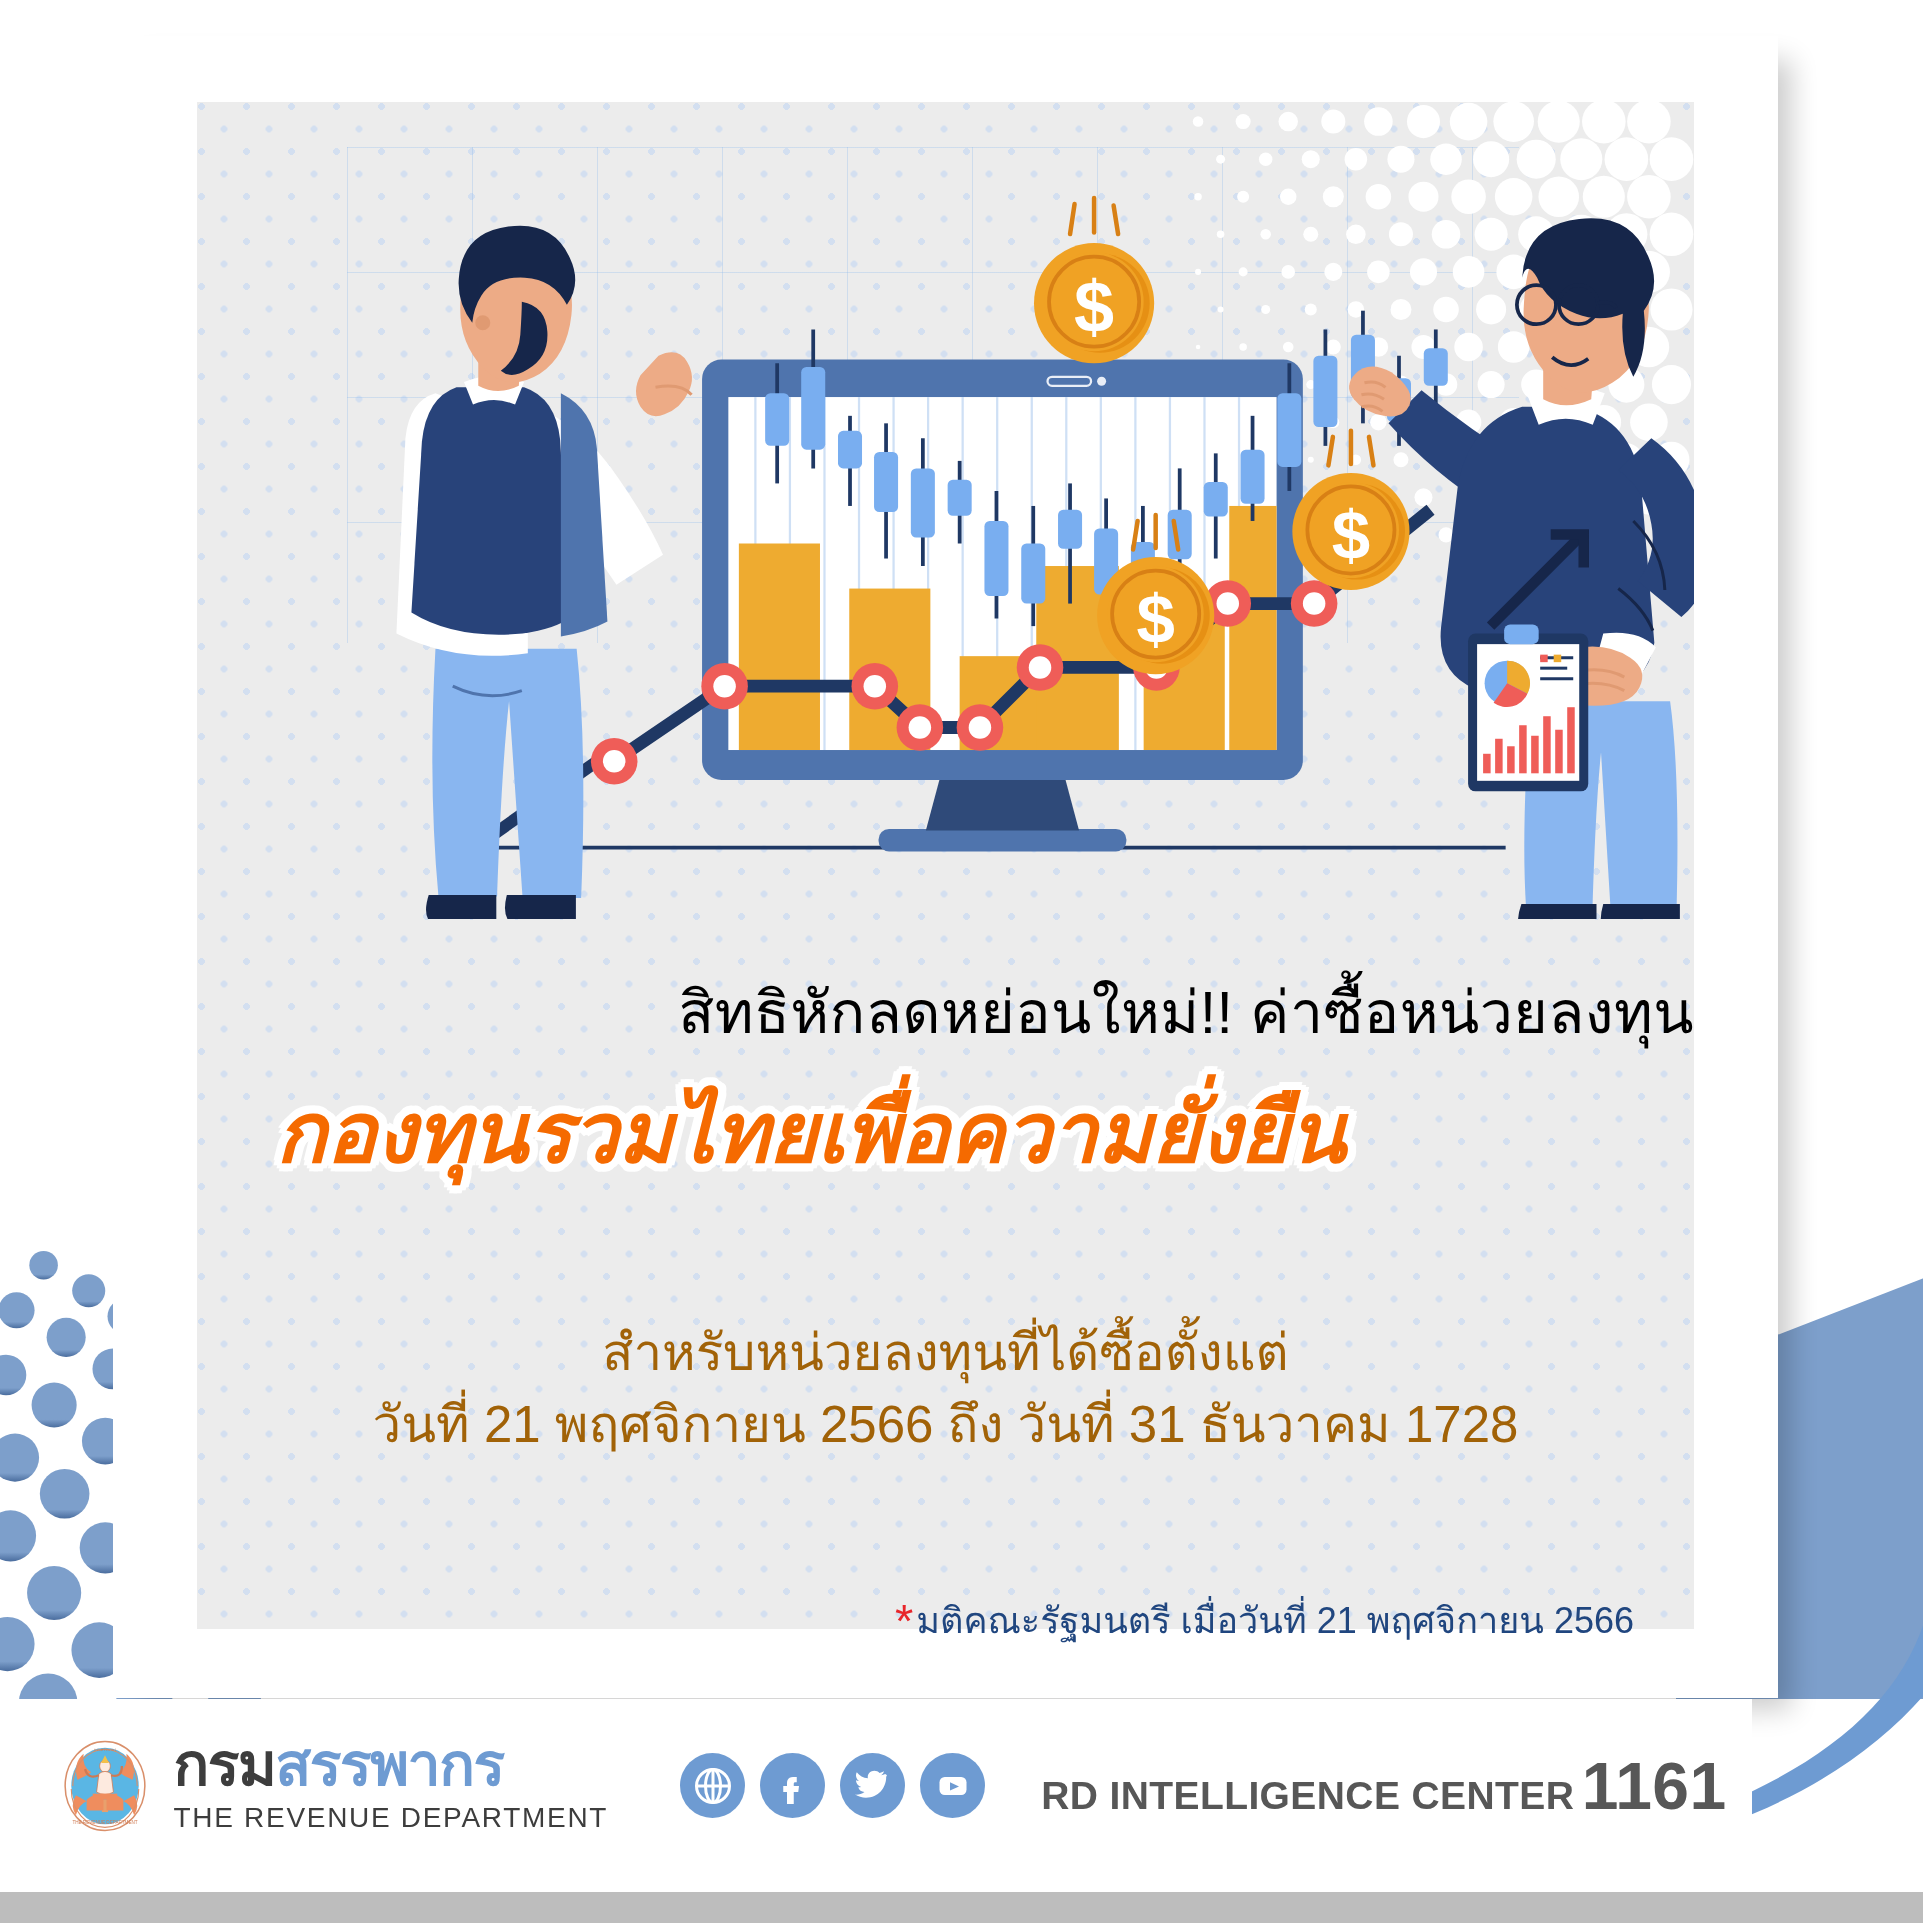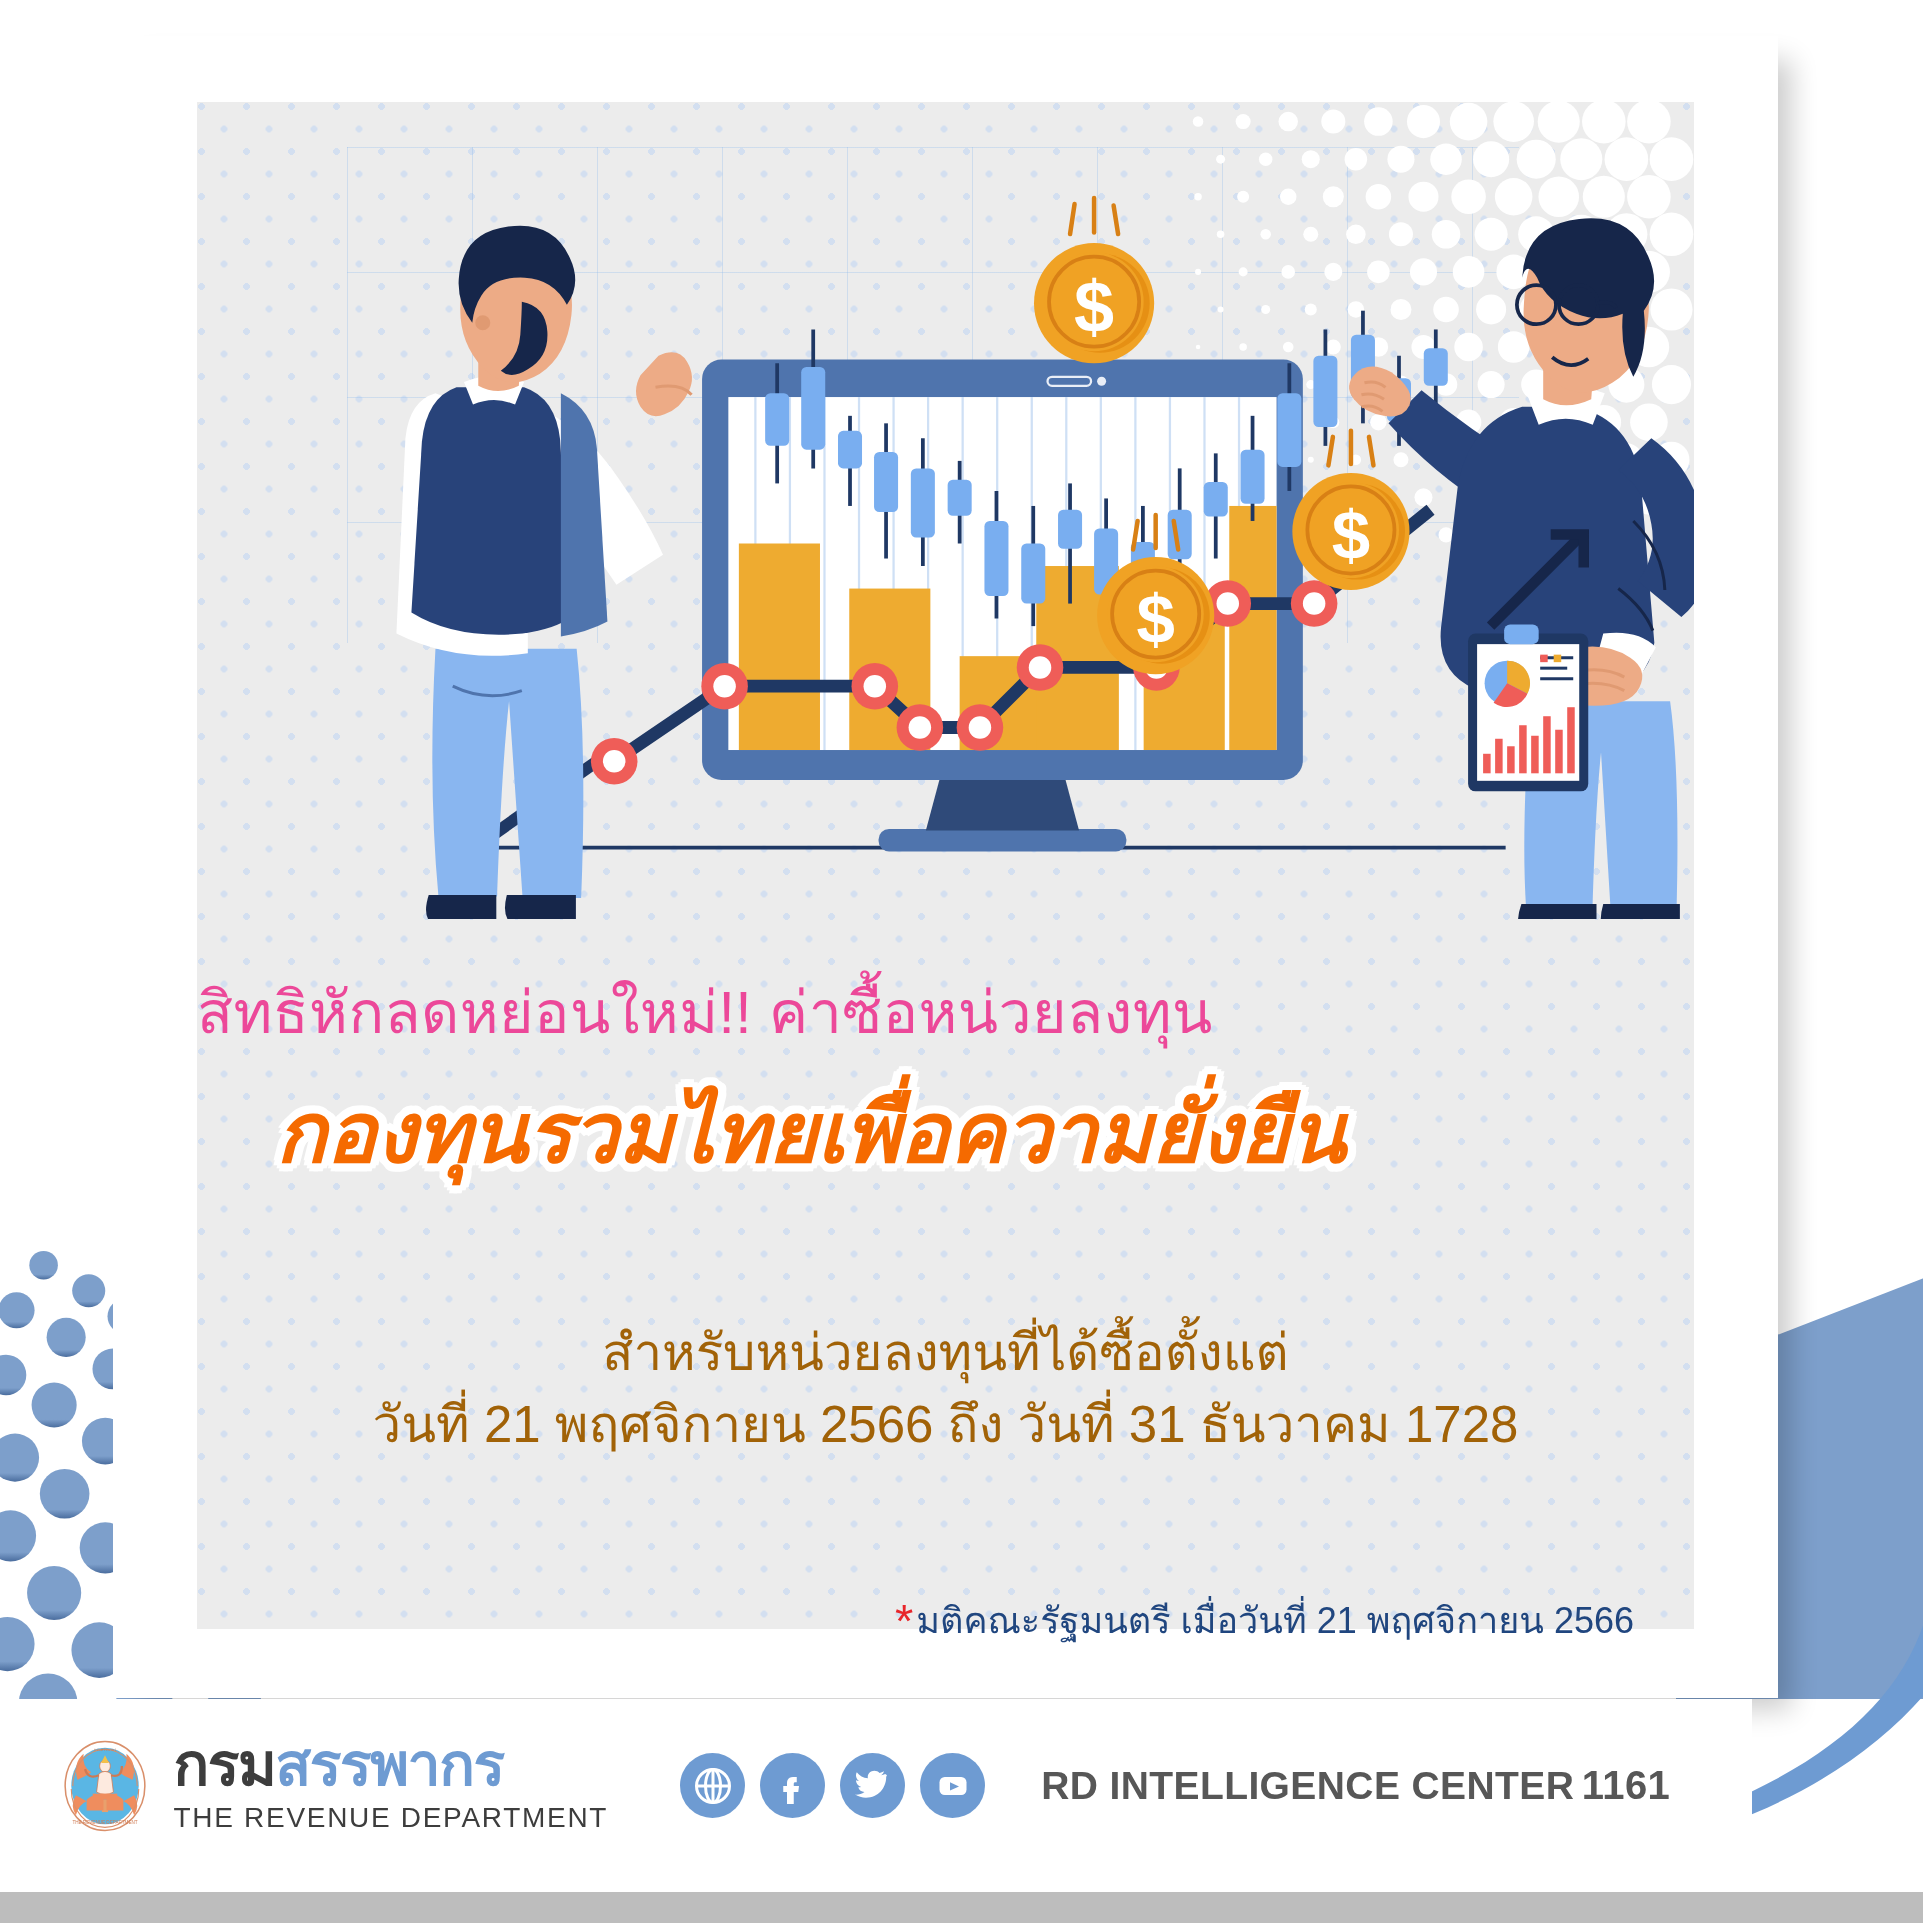--- a/index.html
+++ b/index.html
@@ -63,23 +63,23 @@
 
   
   #illus{
     position:absolute;left:84px;top:66px;width:1497px;height:751px;
     overflow:hidden;
   }
 
   
   #headline{
     position:absolute;left:84px;top:943px;width:1497px;
-    text-align:left;
+    text-align:right;
     font-size:59px;line-height:1.18;
-    color:#ec4899;font-weight:400;
+    color:#000000;font-weight:400;
     letter-spacing:0.4px;
   }
   #bigtitle{
     position:absolute;left:84px;top:1048px;width:1227px;
     text-align:center;
     font-size:84px;line-height:1.18;
     font-weight:bold;font-style:italic;
     color:#f56a00;
     letter-spacing:-0.8px;
     text-shadow:
@@ -132,21 +132,21 @@
   }
   .soc{
     width:65px;height:65px;border-radius:50%;background:#6e9bd2;
     display:flex;align-items:center;justify-content:center;
   }
   #rdic{
     margin-left:56px;flex:0 0 auto;
     color:#575757;font-weight:bold;white-space:nowrap;
     font-size:39px;letter-spacing:0.4px;
   }
-  #rdic .num{font-size:40px;margin-left:7.5px;text-align:center;}
+  #rdic .num{font-size:66px;margin-left:7.5px;text-align:center;}
   #footer-bar{
     position:absolute;left:0;bottom:0;width:1924px;height:32px;background:#bdbdbd;
   }
 </style>
 </head>
 <body>
 
 <svg id="dots-bl" viewBox="0 0 560 730">
   <defs>
     <linearGradient id="dotfade" x1="0" y1="0" x2="0" y2="1">

